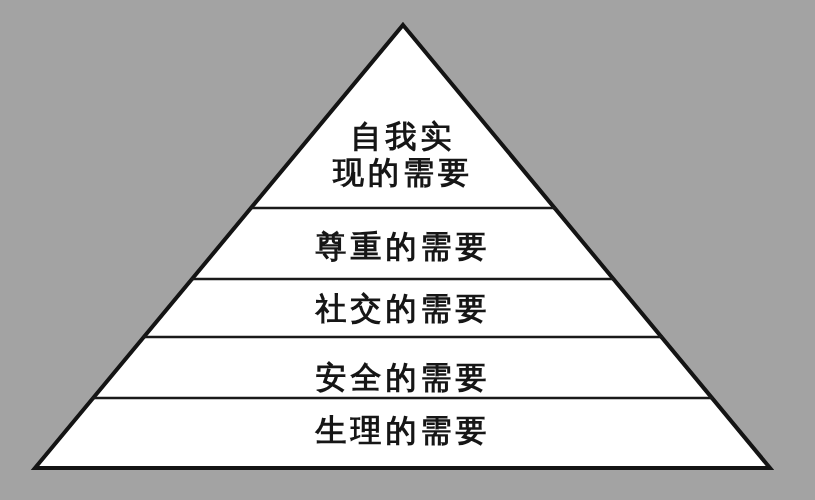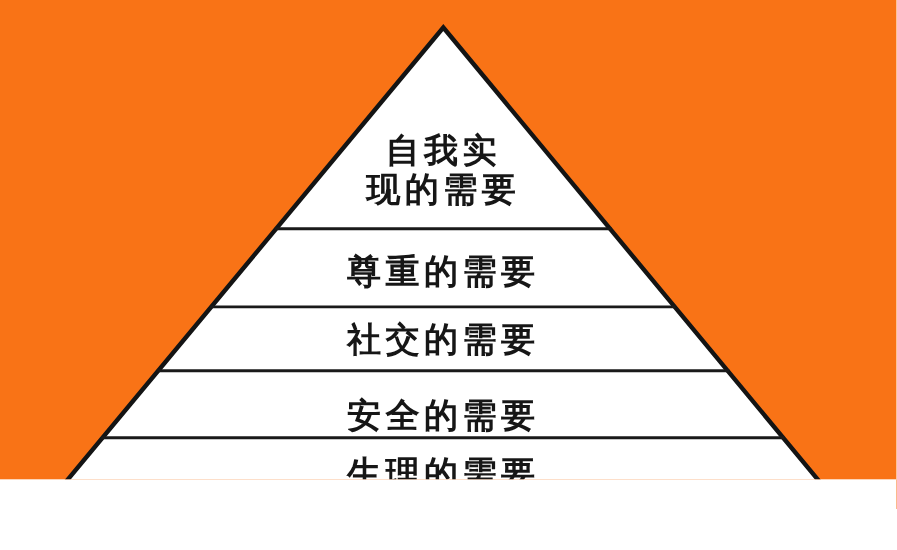--- a/index.html
+++ b/index.html
@@ -3,22 +3,22 @@
 <meta charset="utf-8">
 <style>
   html, body {
     margin: 0;
     padding: 0;
     background: #ffffff;
   }
   .canvas {
     position: relative;
     width: 815px;
-    height: 436px;
-    background: #f97316;
+    height: 500px;
+    background: #a3a3a3;
     overflow: hidden;
   }
   svg {
     display: block;
   }
   .pyr-shape {
     fill: #ffffff;
     stroke: #141414;
     stroke-width: 4;
     stroke-linejoin: miter;

